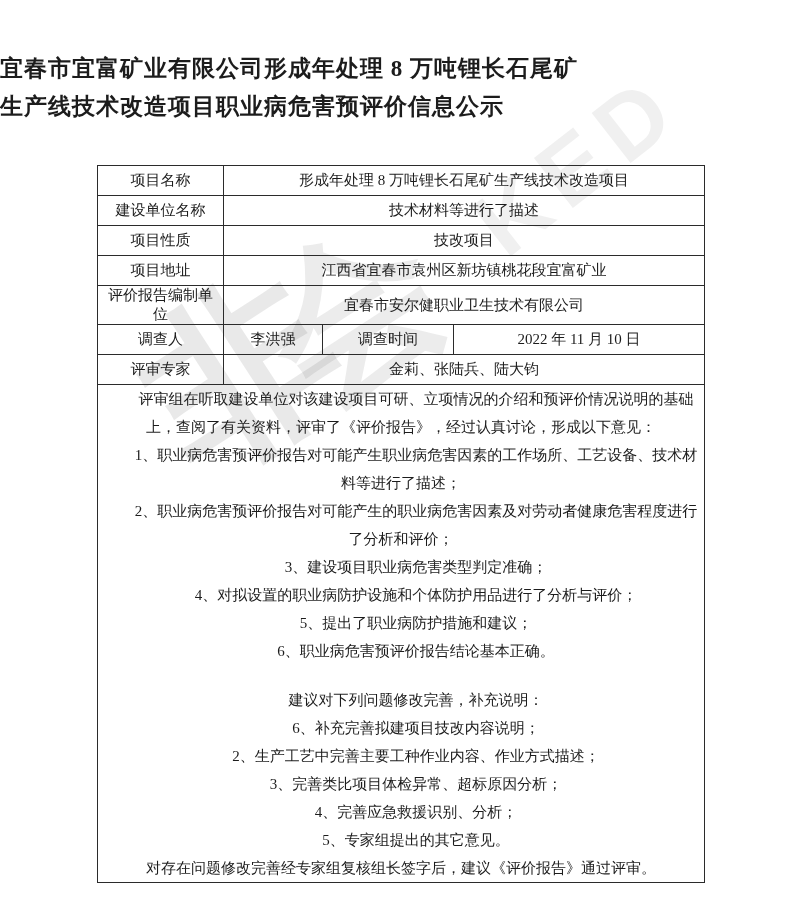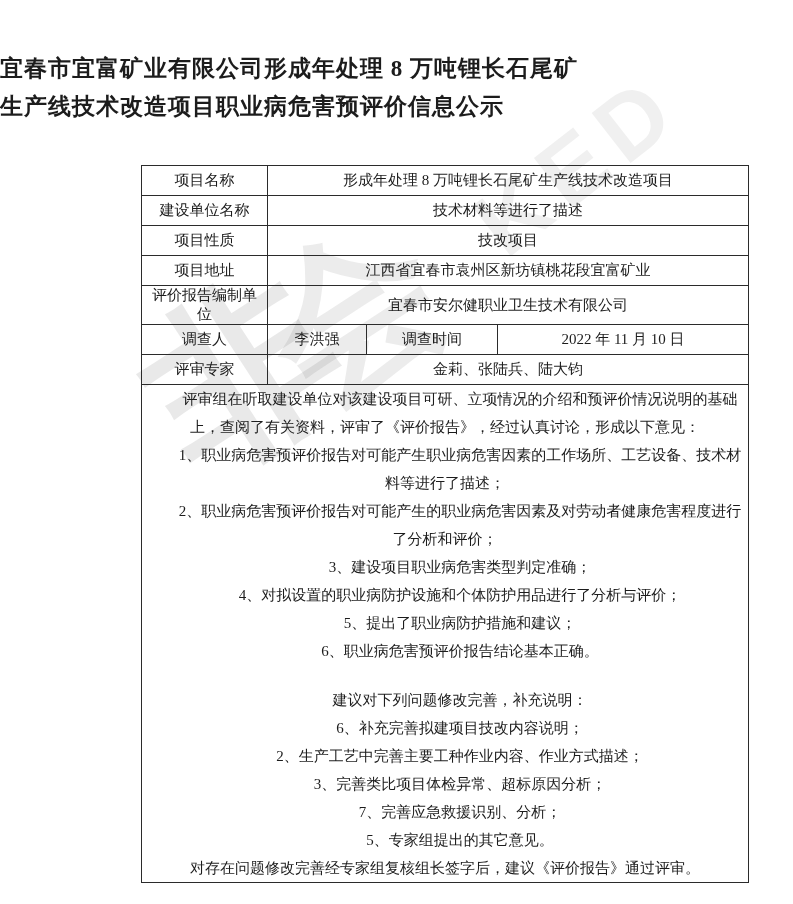--- a/index.html
+++ b/index.html
@@ -20,21 +20,20 @@
   .title-block{
     position:absolute;top:50px;left:0;right:0;
     text-align:left;font-weight:bold;
     font-size:23px;line-height:38px;letter-spacing:1px;
   }
   
   table.doc{
     position:absolute;left:97px;top:165px;
     width:607px;border-collapse:collapse;table-layout:fixed;
     font-size:15px;
-    margin-left:44px;
   }
   table.doc td{
     border:1px solid #2b2b2b;
     height:29px;
     padding:0 3px;
     text-align:center;
     vertical-align:middle;
     overflow:hidden;
   }
   td.bigcell{
@@ -106,21 +105,21 @@
           <p class="indent">1、职业病危害预评价报告对可能产生职业病危害因素的工作场所、工艺设备、技术材料等进行了描述；</p>
           <p class="indent">2、职业病危害预评价报告对可能产生的职业病危害因素及对劳动者健康危害程度进行了分析和评价；</p>
           <p class="indent">3、建设项目职业病危害类型判定准确；</p>
           <p class="indent">4、对拟设置的职业病防护设施和个体防护用品进行了分析与评价；</p>
           <p class="indent">5、提出了职业病防护措施和建议；</p>
           <p class="indent">6、职业病危害预评价报告结论基本正确。</p>
           <p class="indent gap-above">建议对下列问题修改完善，补充说明：</p>
           <p class="indent">6、补充完善拟建项目技改内容说明；</p>
           <p class="indent">2、生产工艺中完善主要工种作业内容、作业方式描述；</p>
           <p class="indent">3、完善类比项目体检异常、超标原因分析；</p>
-          <p class="indent">7、完善应急救援识别、分析；</p>
+          <p class="indent">4、完善应急救援识别、分析；</p>
           <p class="indent">5、专家组提出的其它意见。</p>
           <p>对存在问题修改完善经专家组复核组长签字后，建议《评价报告》通过评审。</p>
         </td>
       </tr>
     </tbody>
   </table>
 
 </div>
 
 </body></html>

